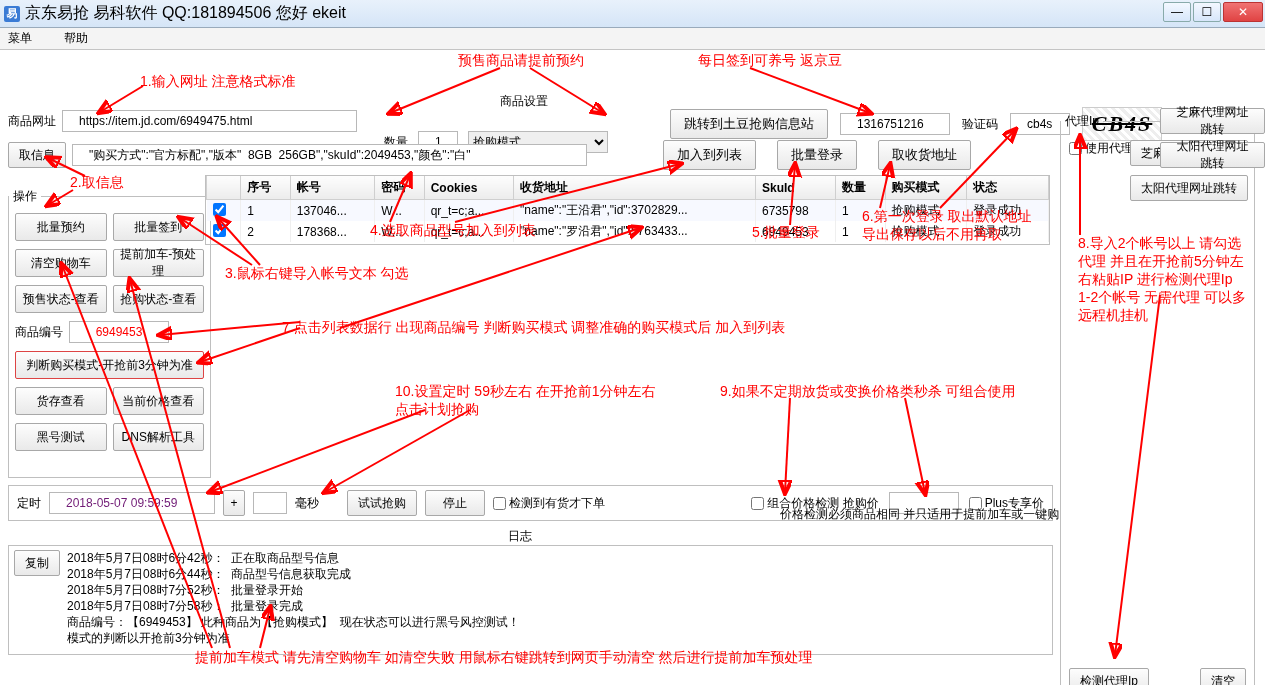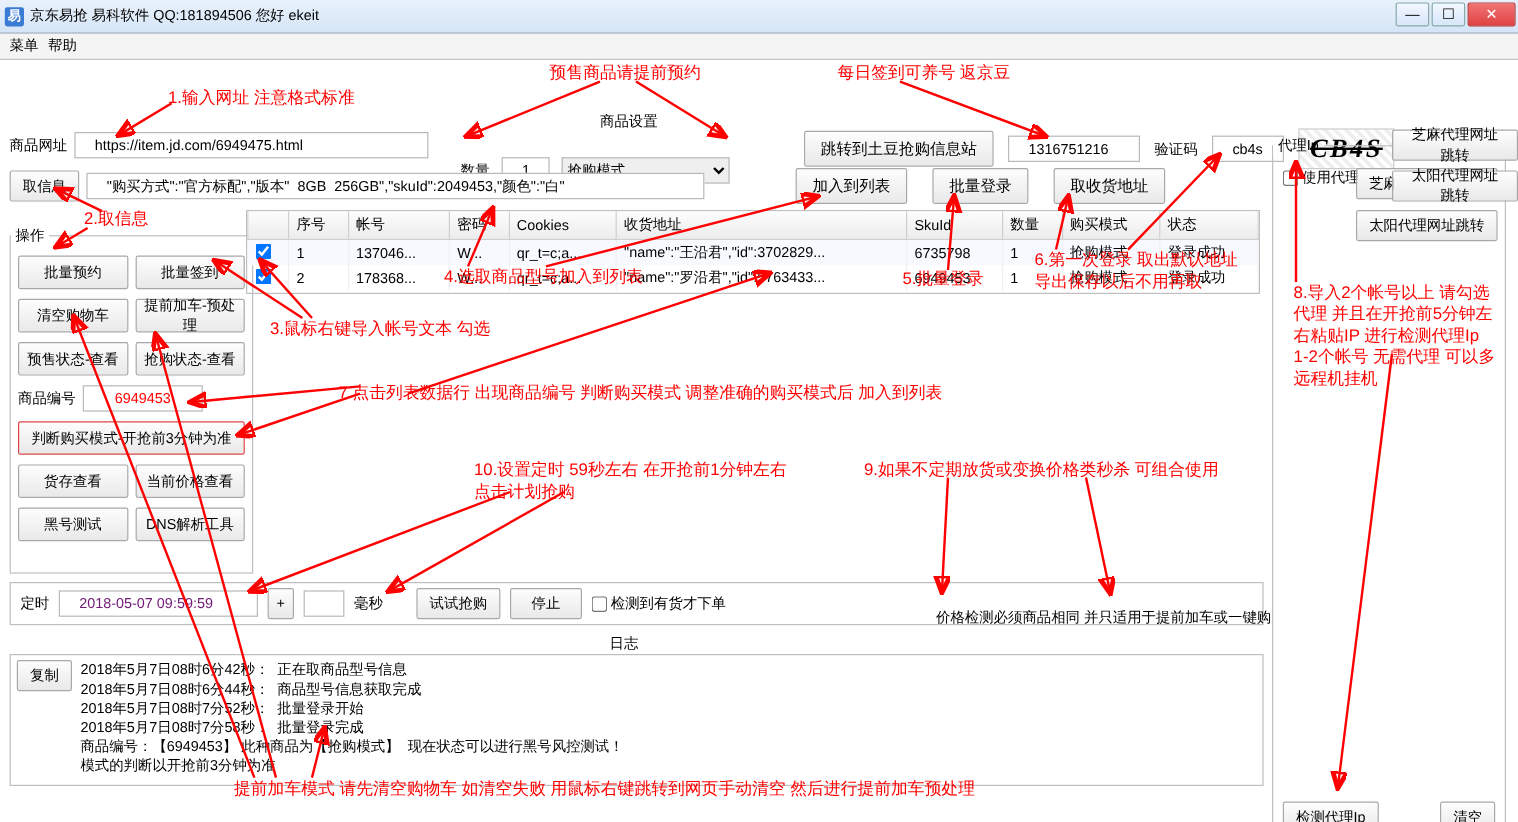--- a/index.html
+++ b/index.html
@@ -1,26 +1,26 @@
 <!DOCTYPE html>
 <html><head>
 <meta charset="utf-8">
 <style>
 * { box-sizing: border-box; margin: 0; padding: 0; font-family: "Microsoft YaHei", Arial, sans-serif; }
 body { background: #fff; font-size: 12px; user-select: none; }
 
 .titlebar { height: 28px; background: linear-gradient(#e8f1fb,#d5e5f7); border-bottom: 1px solid #9ab; display: flex; align-items: center; padding: 0 4px; position: relative; }
 .titlebar .appicon { width: 16px; height: 16px; background: #3a7bd5; border-radius: 2px; margin-right: 5px; display: flex; align-items: center; justify-content: center; color: #fff; font-size: 11px; font-weight: bold; }
-.titlebar .title { font-size: 12px; }
+.titlebar .title { font-size: 16px; }
 .titlebar .winbtns { position: absolute; right: 2px; top: 2px; display: flex; gap: 2px; }
 .titlebar .winbtns div { width: 28px; height: 20px; border: 1px solid #8aa; border-radius: 2px; display: flex; align-items: center; justify-content: center; font-size: 12px; cursor: pointer; }
 .titlebar .winbtns .min,.titlebar .winbtns .max{ background: linear-gradient(#f3f8ff,#d7e6fa); }
 .titlebar .winbtns .close{ background: linear-gradient(#f07373,#e04343); color: #fff; border-color: #b33; width: 40px; }
 
-.menubar { height: 22px; border-bottom: 1px solid #c4c4c4; display: flex; align-items: center; gap: 8px; padding: 0 8px; background: #f4f4f4; }
+.menubar { height: 22px; border-bottom: 1px solid #c4c4c4; display: flex; align-items: center; gap: 32px; padding: 0 8px; background: #f4f4f4; }
 .menubar span { cursor: pointer; }
 
 .main { position: relative; width: 1265px; height: 635px; }
 
 input[type=text] { border: 1px solid #b8b8b8; height: 22px; padding: 0 16px; font-size: 12px; }
 select { border: 1px solid #b8b8b8; height: 22px; font-size: 12px; }
 .btn { display: inline-flex; align-items: center; justify-content: center; height: 26px; padding: 0 10px; background: linear-gradient(#fdfdfd,#e9e9e9); border: 1px solid #a8a8a8; border-radius: 2px; cursor: pointer; font-size: 12px; text-align: center; }
 .btn.big { height: 30px; padding: 0 13px; font-size: 13px; }
 label.chk { display: inline-flex; align-items: center; gap: 3px; cursor: pointer; }
 label.chk input { margin: 0; }
@@ -48,21 +48,21 @@
 .ops { left: 8px; top: 120px; width: 203px; height: 200px; }
 .ops .grid { padding: 8px 6px; display: grid; grid-template-columns: 1fr 1fr; gap: 6px 4px; }
 .ops .btn { height: 28px; padding: 0 3px; }
 .ops .rowline { grid-column: 1 / 3; display: flex; align-items: center; gap: 6px; }
 .ops .rowline input { width: 100px; text-align: center; color: red; }
 .ops .wide { grid-column: 1 / 3; }
 
 
 .tbl-wrap { position: absolute; left: 205px; top: 125px; width: 845px; height: 70px; border: 1px solid #bfbfbf; overflow: hidden; }
 table { border-collapse: collapse; width: 100%; font-size: 12px; }
-th { background: linear-gradient(#fdfdfd,#ececec); border: 1px solid #cfcfcf; border-top: none; padding: 3px 6px; text-align: left; font-weight: normal; }
+th { background: linear-gradient(#fdfdfd,#ececec); border: 1px solid #cfcfcf; border-top: none; padding: 3px 6px; text-align: left; font-weight: bold; }
 td { border-right: 1px solid #efefef; padding: 2px 6px; white-space: nowrap; overflow: hidden; }
 tr:nth-child(odd) td { background: #f7f9ff; }
 
 
 .proxy { left: 1060px; top: 45px; width: 195px; height: 590px; }
 .proxy .inner { padding: 10px 8px; display: flex; flex-direction: column; gap: 10px; }
 .proxy .btns-bottom { position: absolute; bottom: 8px; left: 8px; right: 8px; display: flex; justify-content: space-between; }
 
 
 .timer { position: absolute; left: 8px; top: 435px; width: 1045px; height: 36px; border: 1px solid #bfbfbf; display: flex; align-items: center; padding: 0 8px; gap: 8px; }
@@ -229,20 +229,31 @@
     <input type="text" class="time-val" value="2018-05-07 09:59:59" style="">
     <button class="btn" style="width:22px;padding:0">+</button>
     <input type="text" class="ms-val" value="0" style="">
     <span>毫秒</span>
     <button class="btn" style="margin-left:20px;width:70px">试试抢购</button>
     <button class="btn" style="width:60px">停止</button>
     <label class="chk">
         <input type="checkbox" style="">
         <span>检测到有货才下单</span>
       </label>
+    <div class="right">
+      <label class="chk">
+          <input type="checkbox" style="">
+          <span>组合价格检测  抢购价</span>
+        </label>
+      <input type="text" class="price-val" style="">
+      <label class="chk">
+          <input type="checkbox" style="">
+          <span>Plus专享价</span>
+        </label>
+    </div>
   </div>
   <div class="note-bottom">价格检测必须商品相同 并只适用于提前加车或一键购</div>
 
   <div class="log-title">日志</div>
   <div class="log">2018年5月7日08时6分42秒：  正在取商品型号信息
 2018年5月7日08时6分44秒：  商品型号信息获取完成
 2018年5月7日08时7分52秒：  批量登录开始
 2018年5月7日08时7分58秒：  批量登录完成
 商品编号：【6949453】 此种商品为【抢购模式】  现在状态可以进行黑号风控测试！
 模式的判断以开抢前3分钟为准</div>

